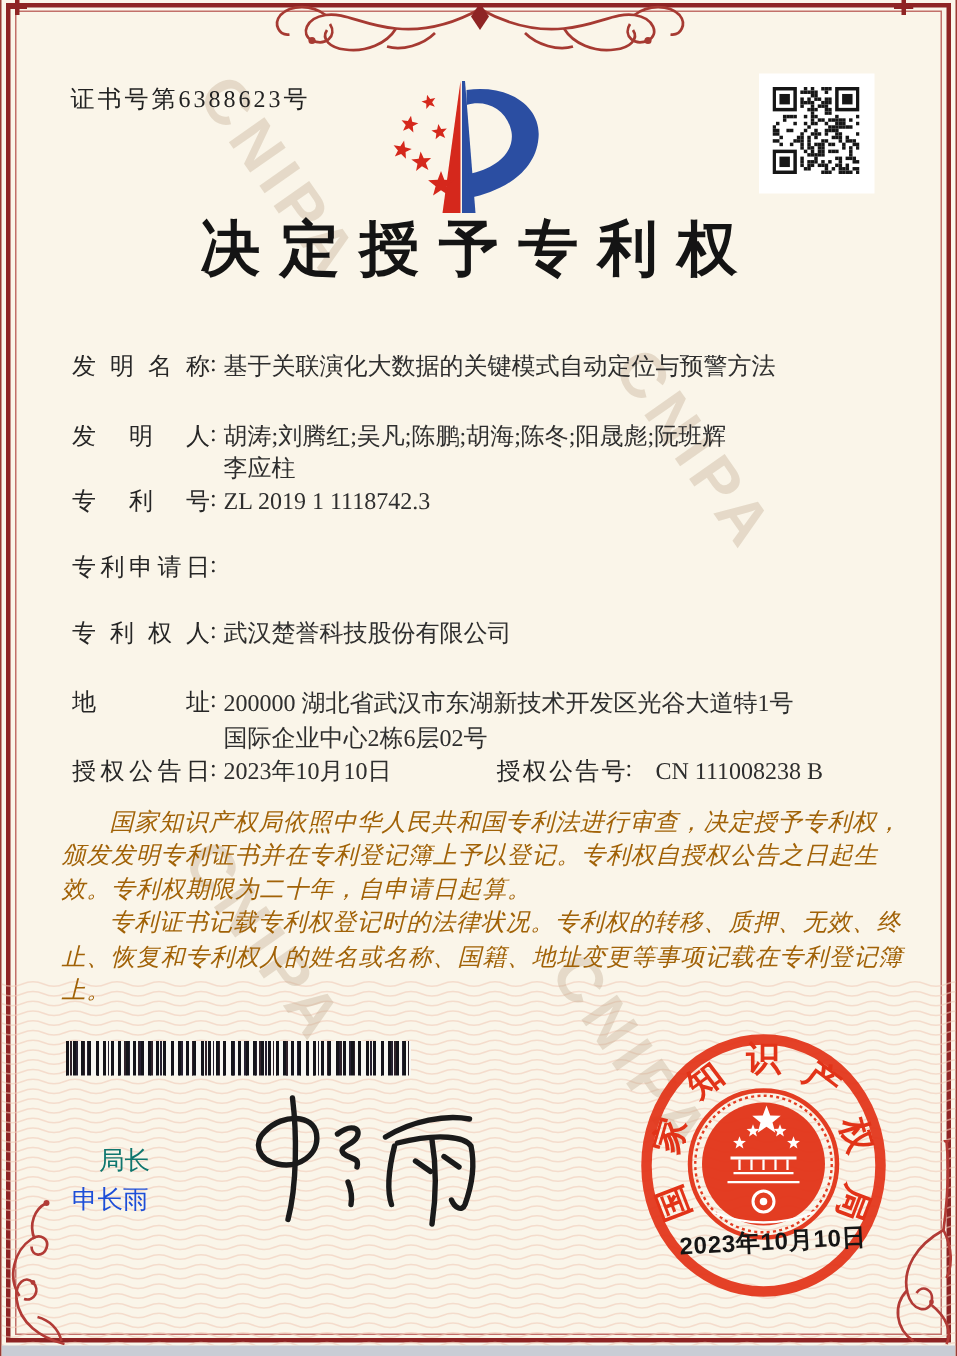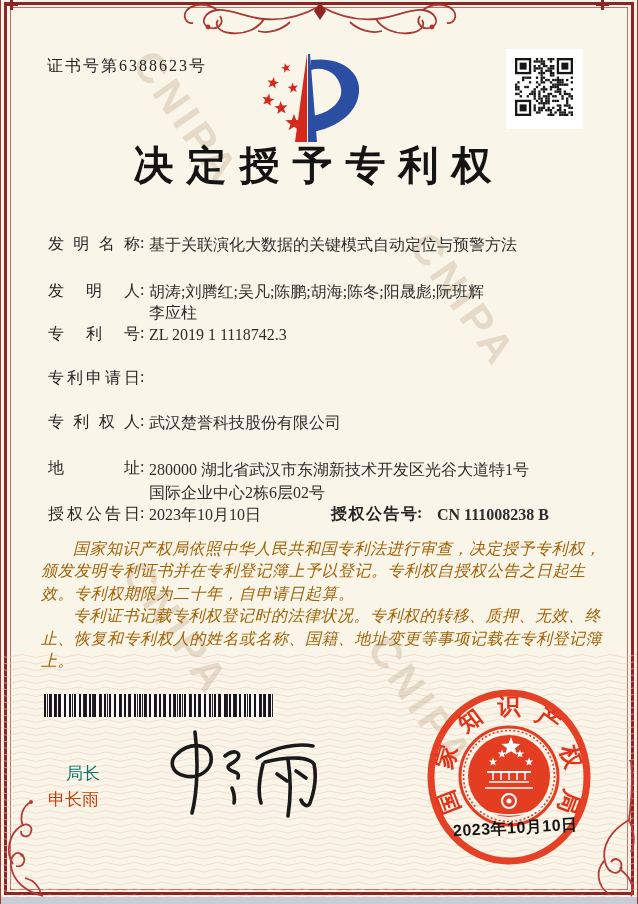--- a/index.html
+++ b/index.html
@@ -24,35 +24,35 @@
   #qr{position:absolute;left:514px;top:58px;z-index:3;}
   .logo{position:absolute;left:240px;top:50px;z-index:3;}
   .title{position:absolute;left:0;right:0;top:138px;text-align:center;font-size:40px;font-weight:600;
          letter-spacing:13px;color:#141414;z-index:3;}
   
   .frow{position:absolute;left:47px;width:560px;font-size:16px;color:#262626;z-index:3;}
   .flabel{display:inline-block;width:92px;text-align:justify;text-align-last:justify;vertical-align:top;}
   .fcolon{display:inline-block;width:9px;vertical-align:top;}
   .fval{position:absolute;left:101px;top:0;width:440px;white-space:pre-line;line-height:21px;color:#2e2e2e;}
   .fval.addr{line-height:23px;}
-  .fpair2{position:absolute;left:283px;top:0;font-weight:bold;}
+  .fpair2{position:absolute;left:283px;top:0;}
   .fpair2 .flabel{width:86px;}
   .fpair2 .fval{left:106px;width:170px;}
   
   .body-text{position:absolute;left:40px;top:538px;width:562px;z-index:3;font-style:italic;
              font-size:16px;line-height:22.4px;color:#a16207;letter-spacing:0.5px;}
   .body-text p{margin:0;text-indent:2em;}
   
   .barcode{position:absolute;left:43px;top:694px;width:230px;height:23px;z-index:3;background-color:#f8f7f3;
     background-image:
       repeating-linear-gradient(90deg,#14141a 0 2px,transparent 2px 5px),
       repeating-linear-gradient(90deg,transparent 0 3px,#30222a 3px 4px,transparent 4px 9px),
       repeating-linear-gradient(90deg,#262030 0 1px,transparent 1px 7px);}
   .officer-title{position:absolute;left:65px;top:762px;font:500 17px "Liberation Sans",sans-serif;color:#0f766e;z-index:3;}
-  .officer-name{position:absolute;left:47px;top:788px;font:500 17px "Liberation Sans",sans-serif;color:#c2410c;z-index:3;}
+  .officer-name{position:absolute;left:47px;top:788px;font:500 17px "Liberation Sans",sans-serif;color:#1d4ed8;z-index:3;}
   .signature{position:absolute;left:158px;top:716px;z-index:3;}
   
   #seal{position:absolute;left:422px;top:688px;width:172px;height:178px;z-index:6;}
   #seal svg{mix-blend-mode:multiply;}
   .seal-char{position:absolute;font:700 23px "Liberation Serif",serif;color:#e23318;z-index:6;}
   #seal-date{position:absolute;left:452px;top:818px;z-index:7;transform:rotate(-3deg);
              font:600 16px "Liberation Sans",sans-serif;color:#151515;letter-spacing:0.5px;}
 </style>
 </head>
 <body>
@@ -395,21 +395,21 @@
   </div>
   <div class="frow" style="top:368px;">
     <span class="flabel">专利申请日</span><span class="fcolon">:</span>
   </div>
   <div class="frow" style="top:412px;">
     <span class="flabel">专利权人</span><span class="fcolon">:</span>
     <span class="fval">武汉楚誉科技股份有限公司</span>
   </div>
   <div class="frow" style="top:458px;">
     <span class="flabel">地址</span><span class="fcolon">:</span>
-    <span class="fval addr">280000 湖北省武汉市东湖新技术开发区光谷大道特1号
+    <span class="fval addr">200000 湖北省武汉市东湖新技术开发区光谷大道特1号
 国际企业中心2栋6层02号</span>
   </div>
   <div class="frow" style="top:504px;">
     <span class="flabel">授权公告日</span><span class="fcolon">:</span>
     <span class="fval">2023年10月10日</span>
     <span class="fpair2">
       <span class="flabel">授权公告号</span><span class="fcolon">:</span>
       <span class="fval">CN 111008238 B</span>
     </span>
   </div>

